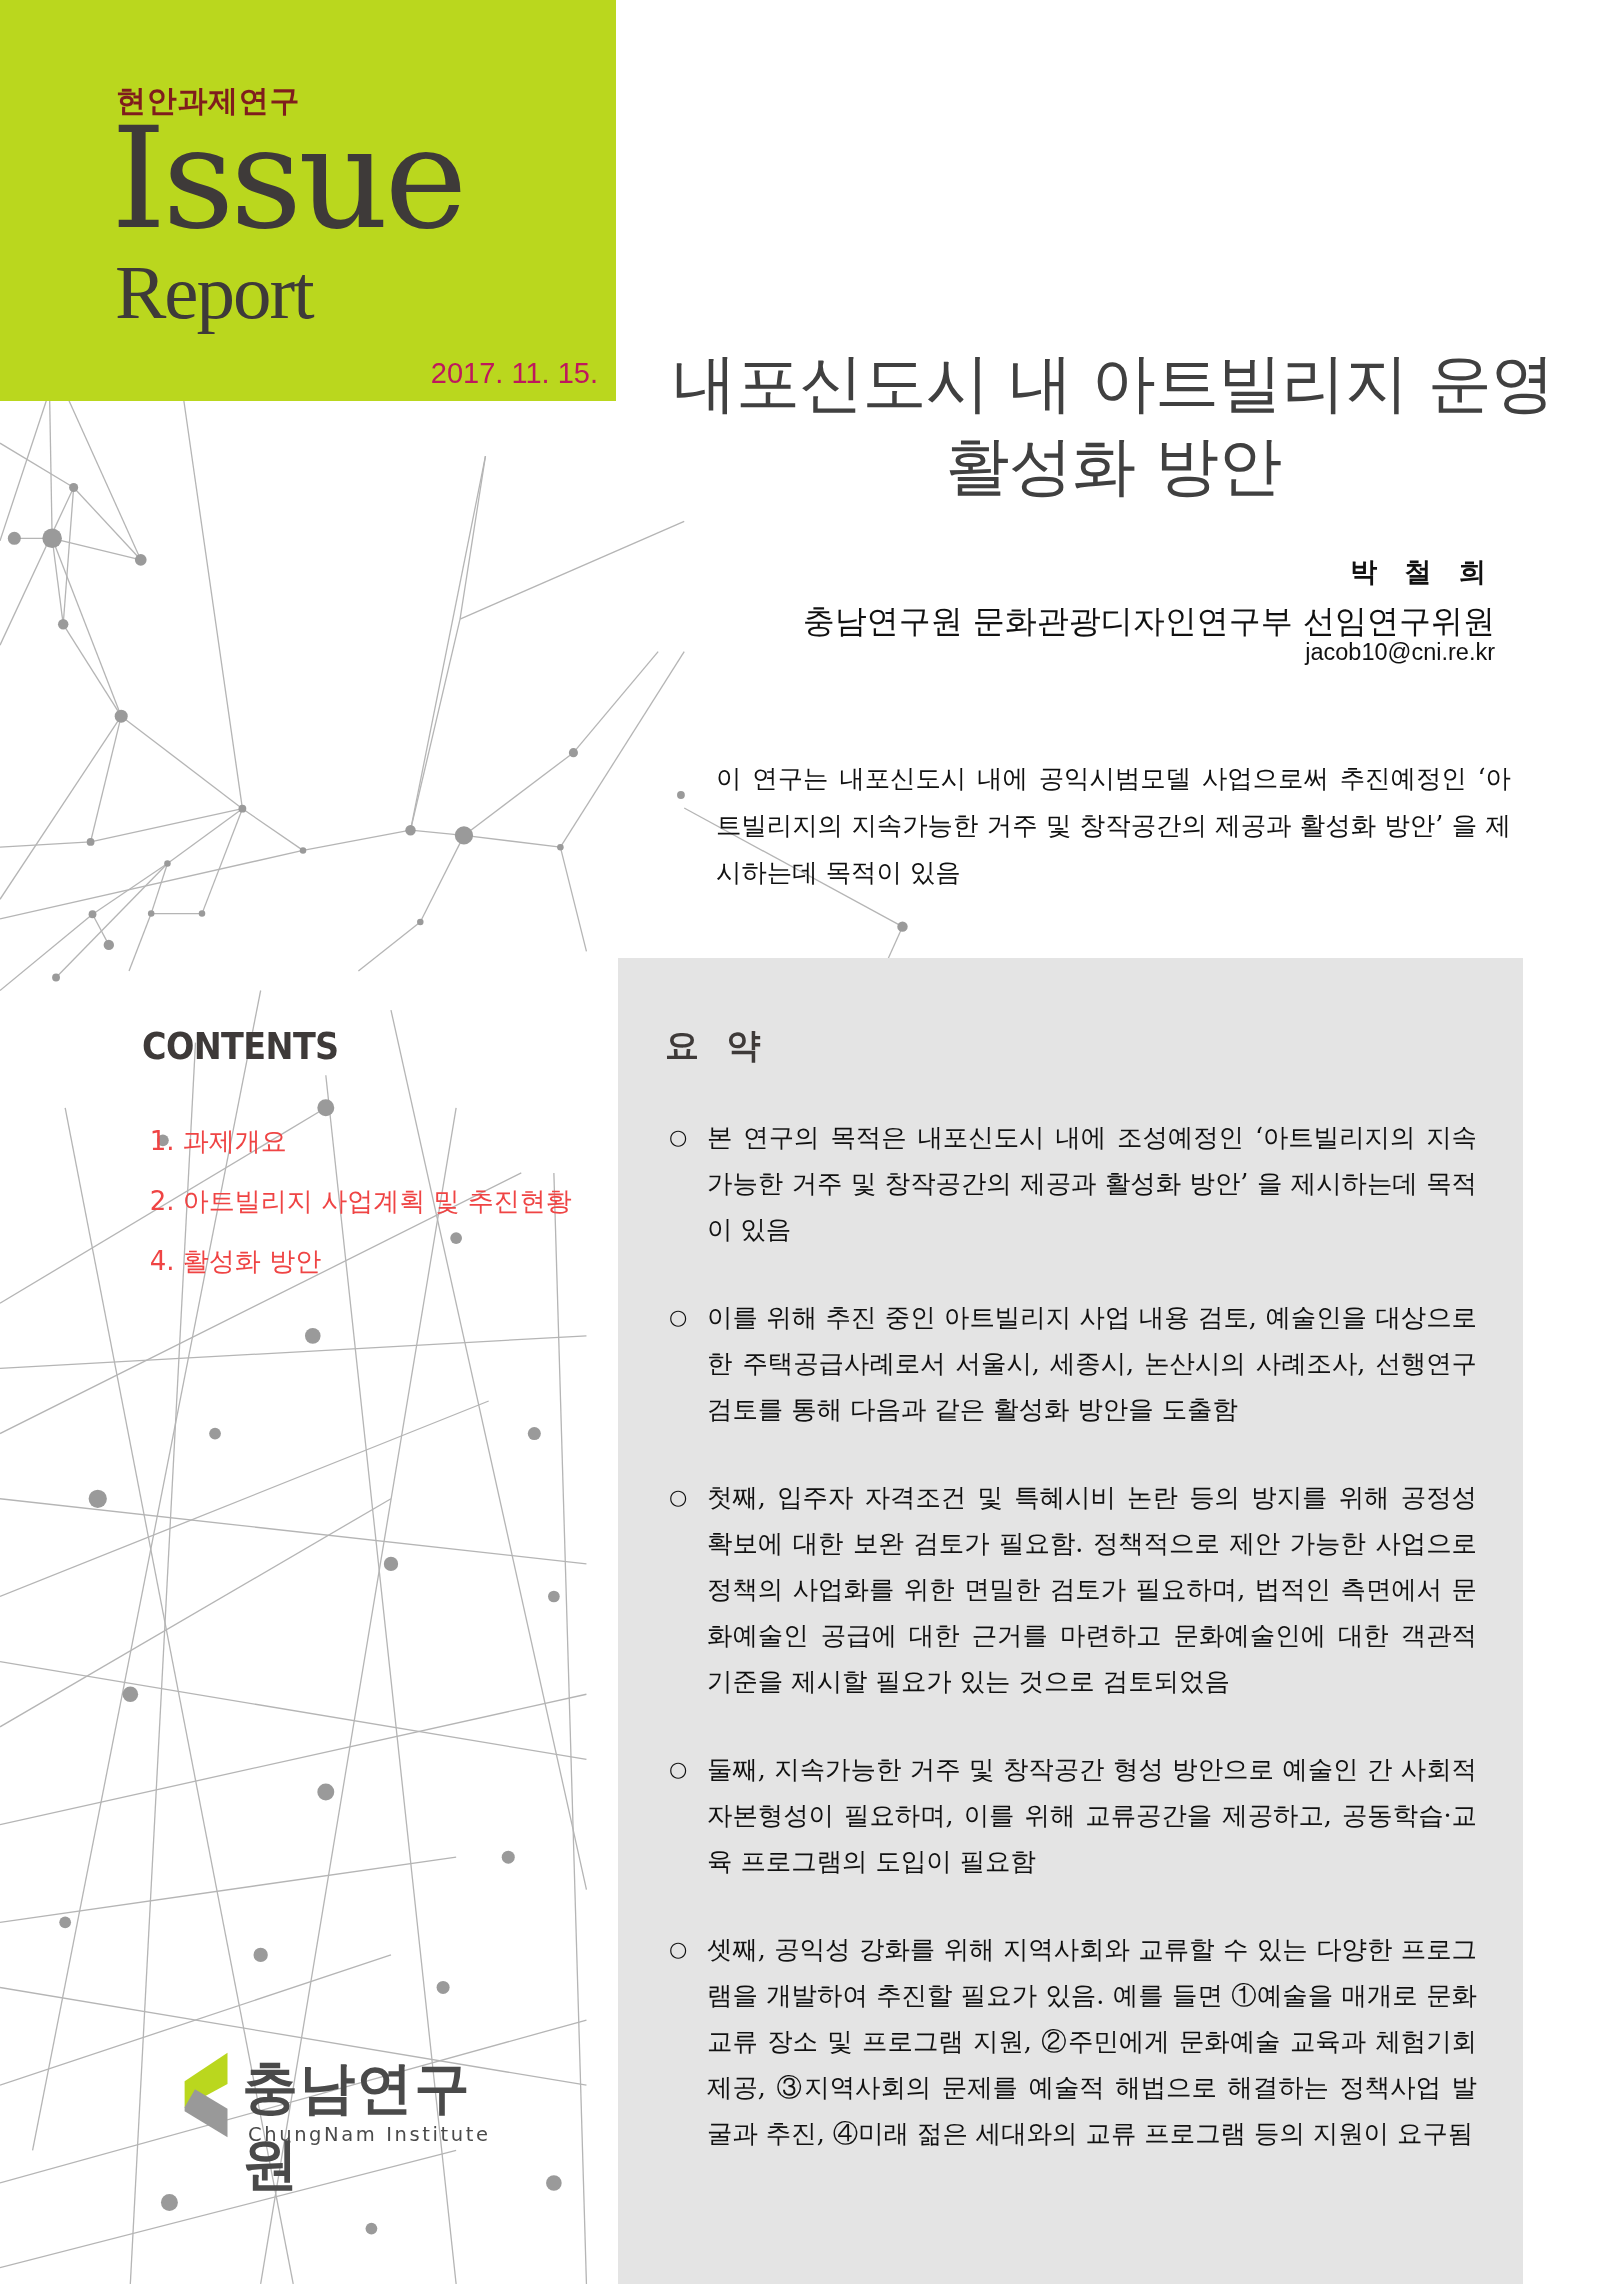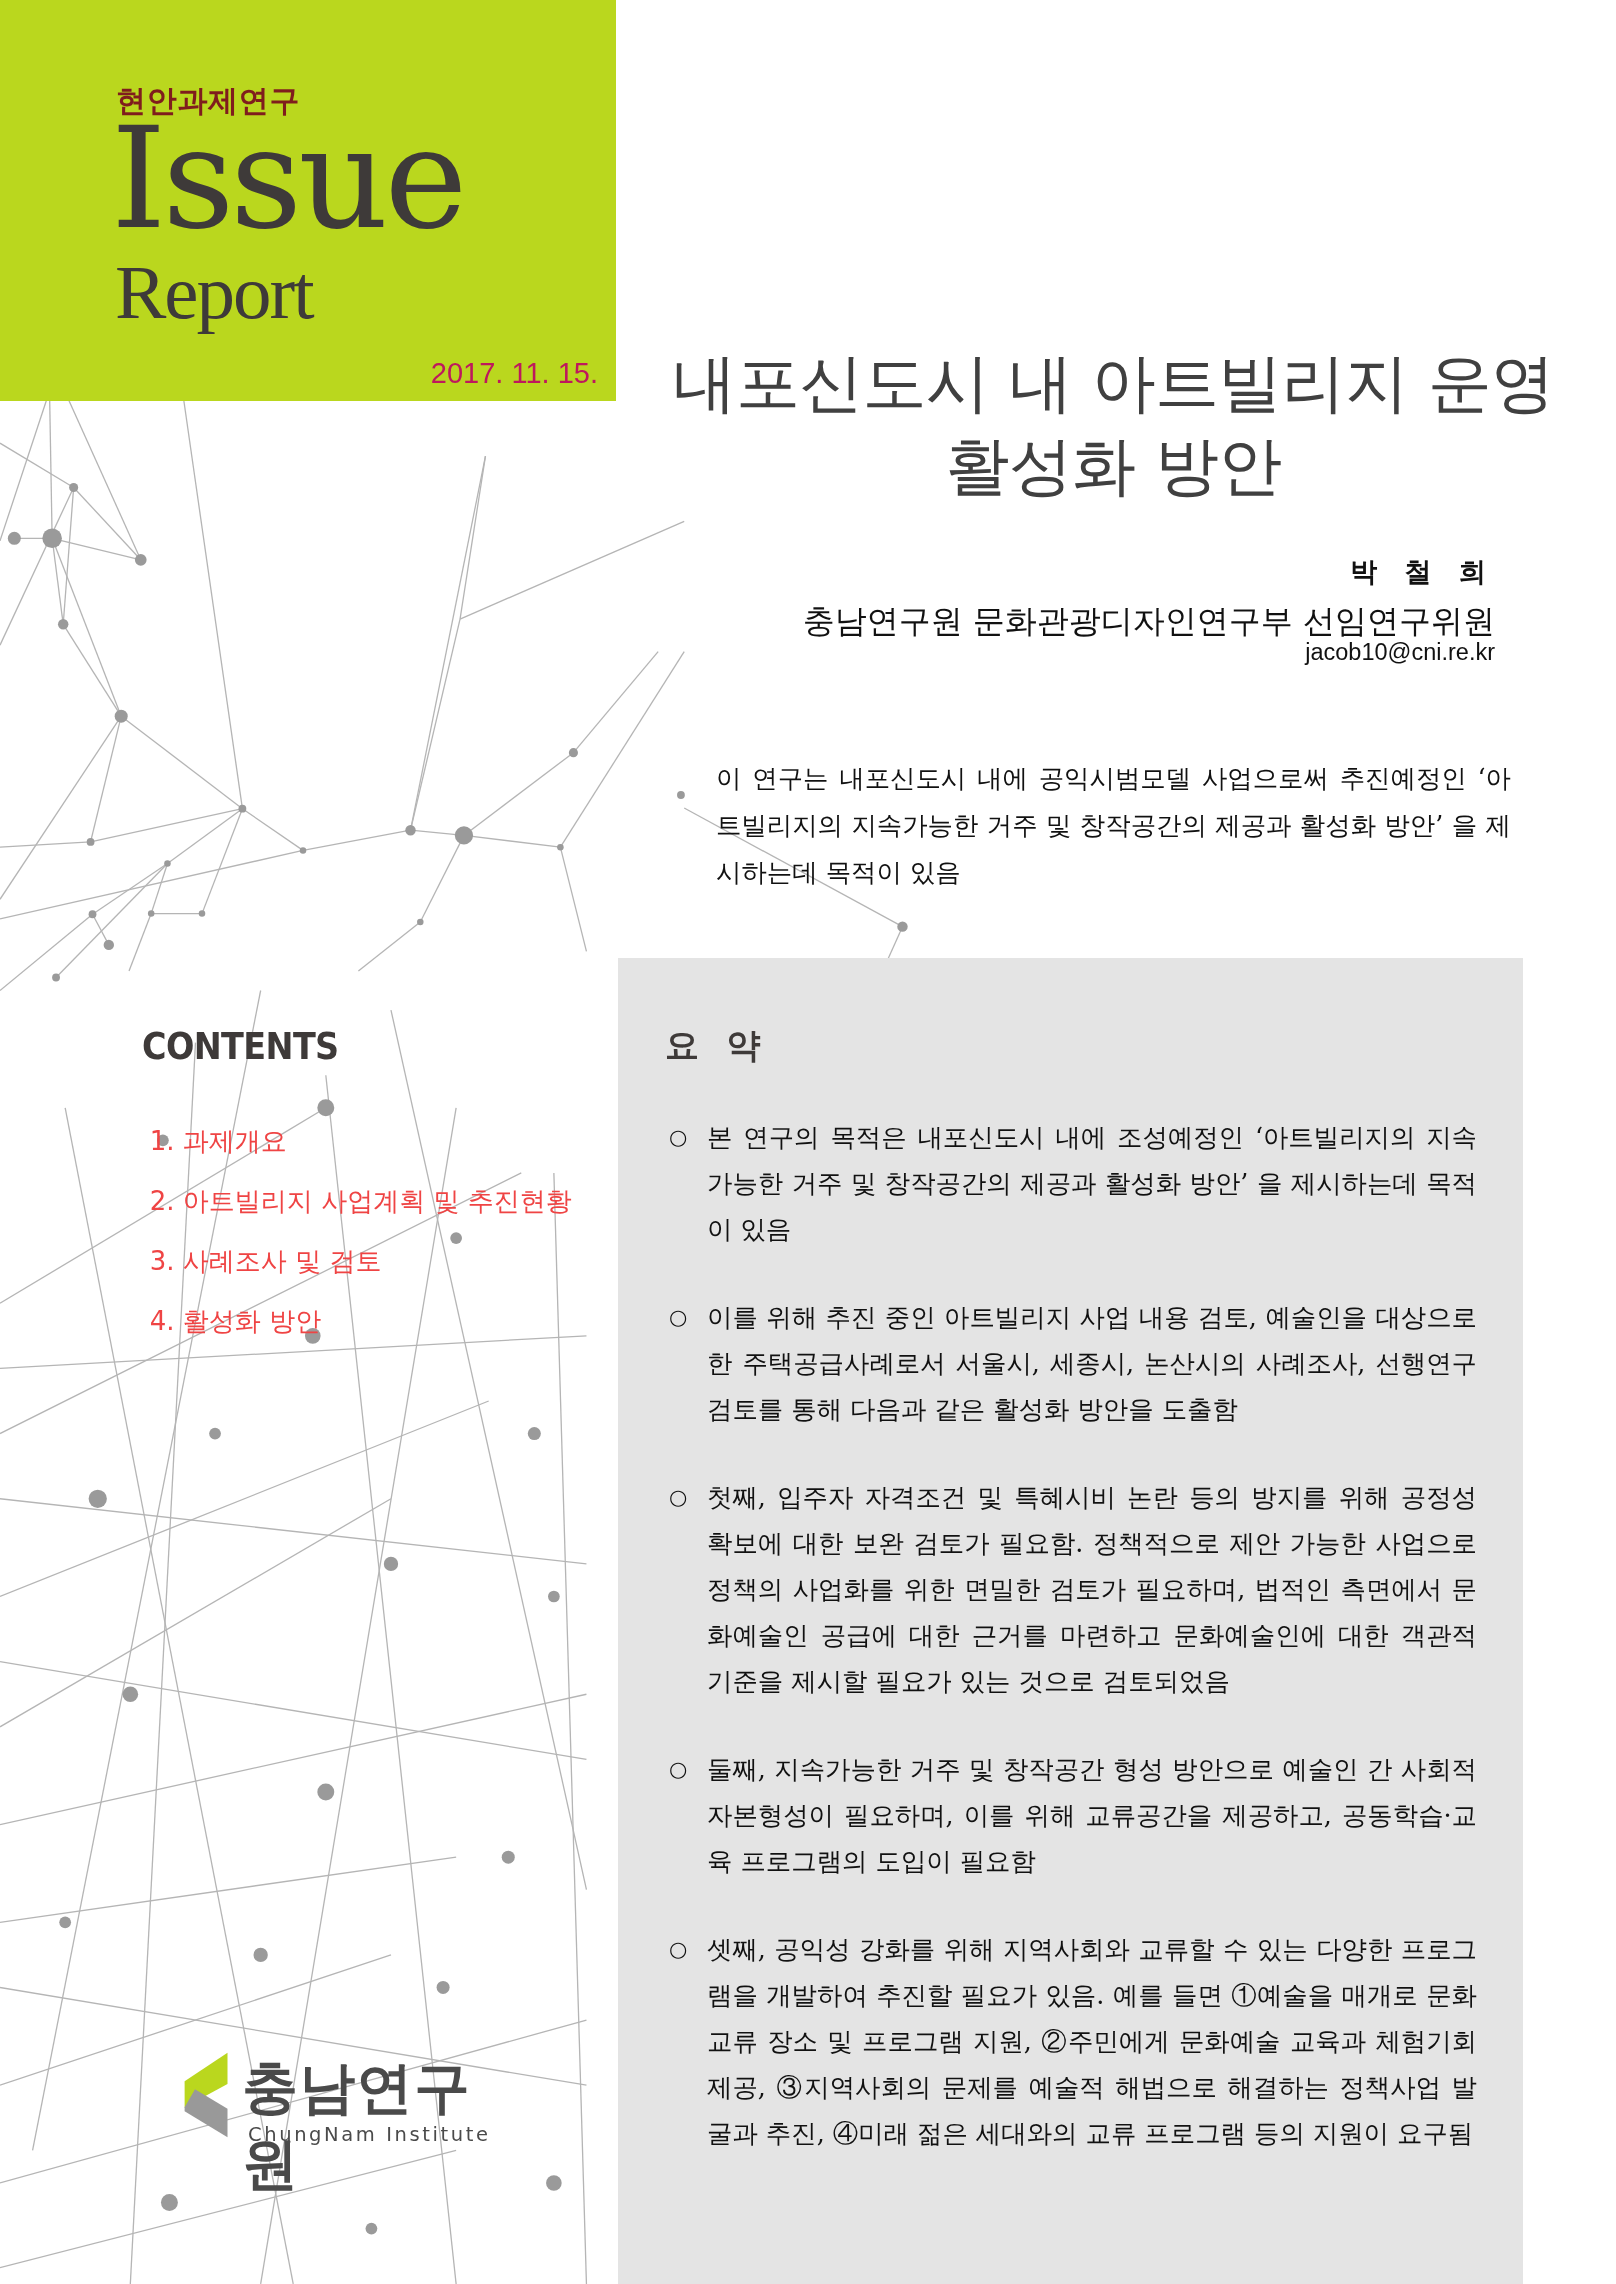--- a/index.html
+++ b/index.html
@@ -160,21 +160,20 @@
   <div class="author-org">충남연구원 문화관광디자인연구부 선임연구위원</div>
   <div class="author-email">jacob10@cni.re.kr</div>
 </div>
 
 <p class="lead">이 연구는 내포신도시 내에 공익시범모델 사업으로써 추진예정인 ‘아트빌리지의 지속가능한 거주 및 창작공간의 제공과 활성화 방안’ 을 제시하는데 목적이 있음</p>
 
 <div class="contents">
   <div class="contents-title">CONTENTS</div>
   <div class="contents-item">1. 과제개요</div>
   <div class="contents-item">2. 아트빌리지 사업계획 및 추진현황</div>
-  <div class="contents-item">3. 사례조사 및 검토</div>
   <div class="contents-item">4. 활성화 방안</div>
 </div>
 
 <div class="summary-panel">
   <div class="summary-title">요 약</div>
   <div class="bullets">
     <div class="bullet">
       <span class="bullet-mark">○</span>
       <span>본 연구의 목적은 내포신도시 내에 조성예정인 ‘아트빌리지의 지속가능한 거주 및 창작공간의 제공과 활성화 방안’ 을 제시하는데 목적이 있음</span>
     </div>

